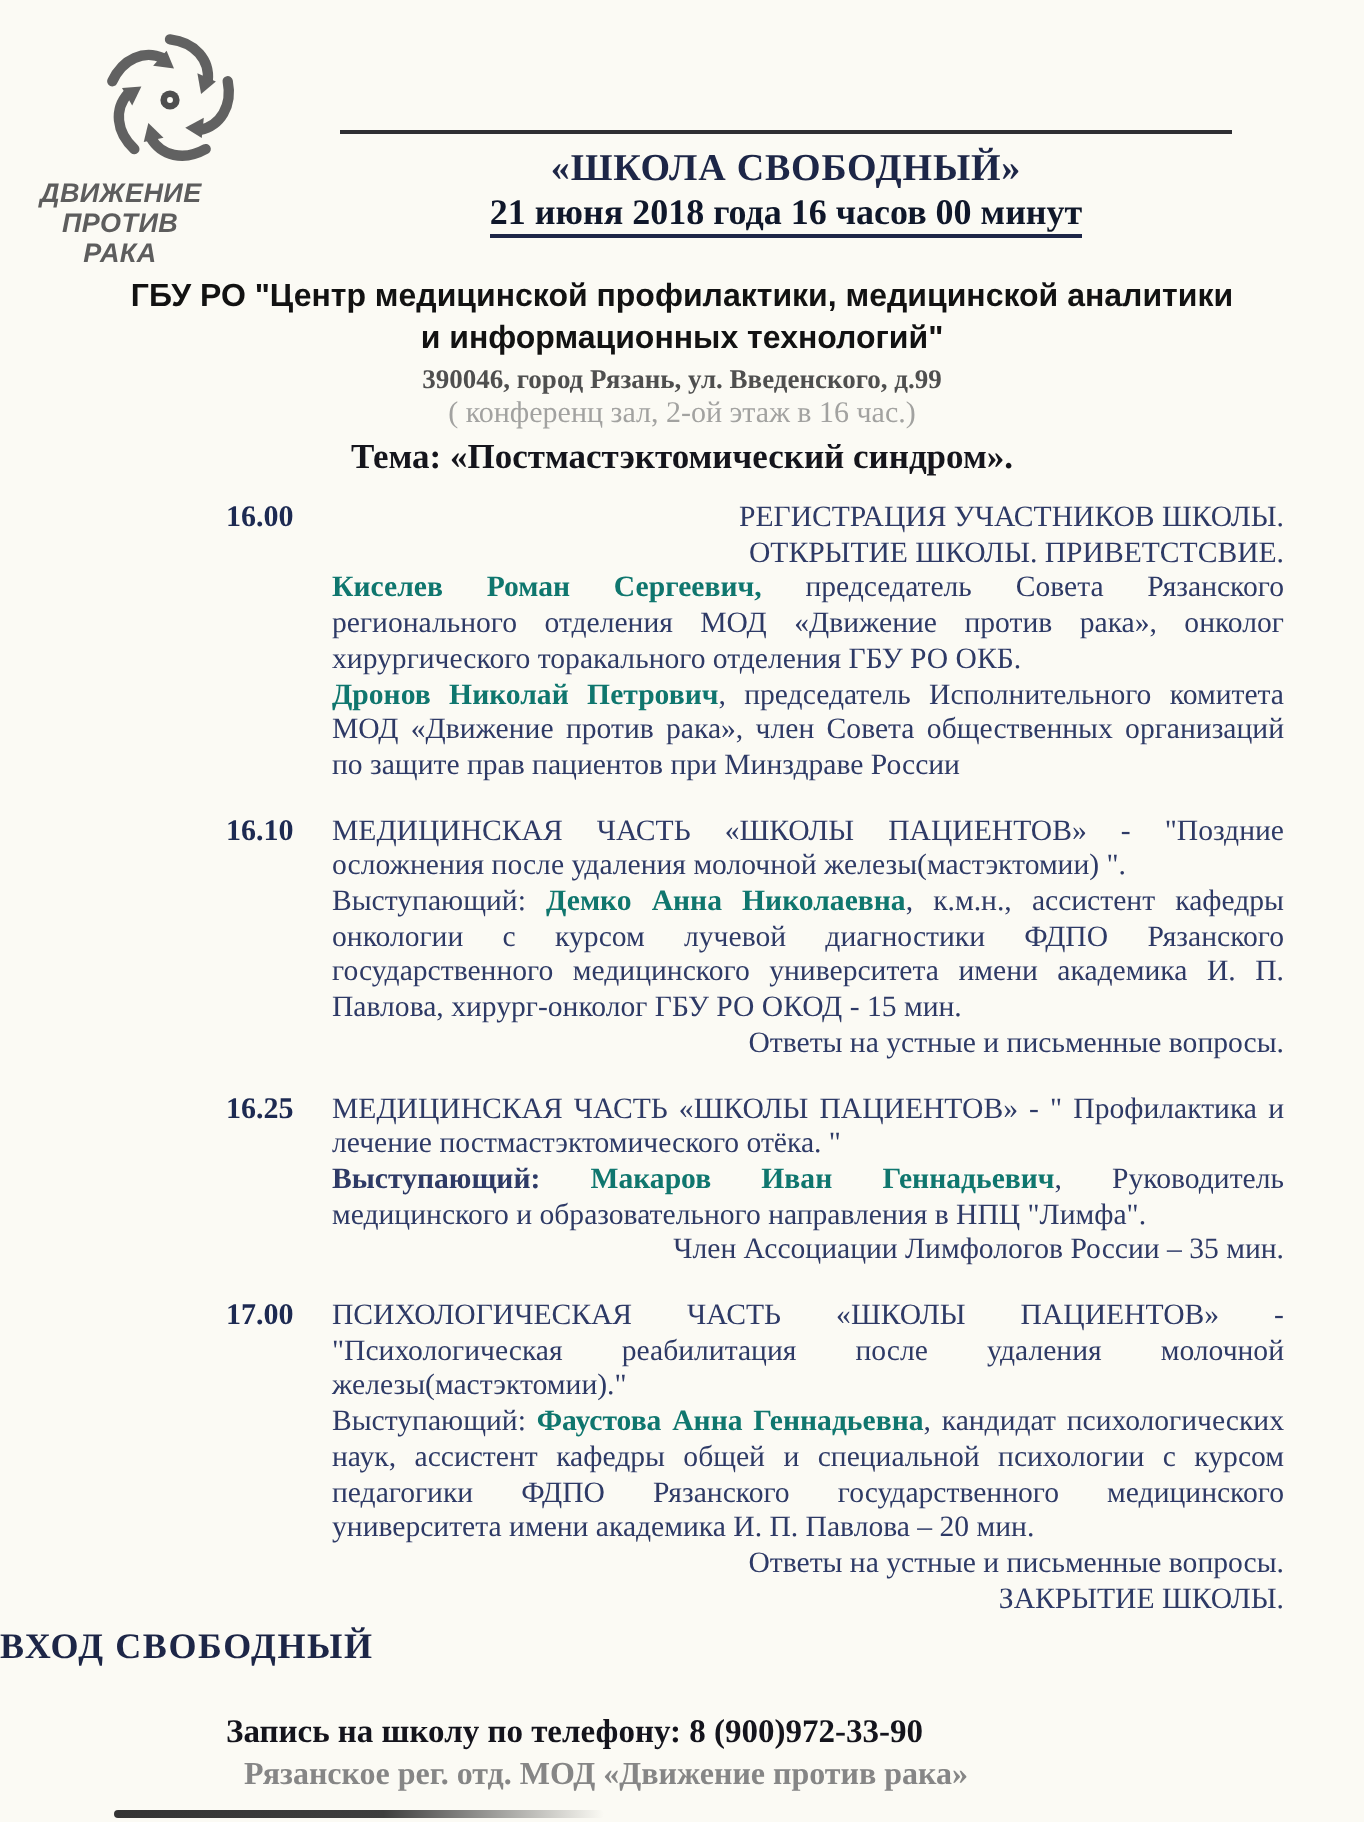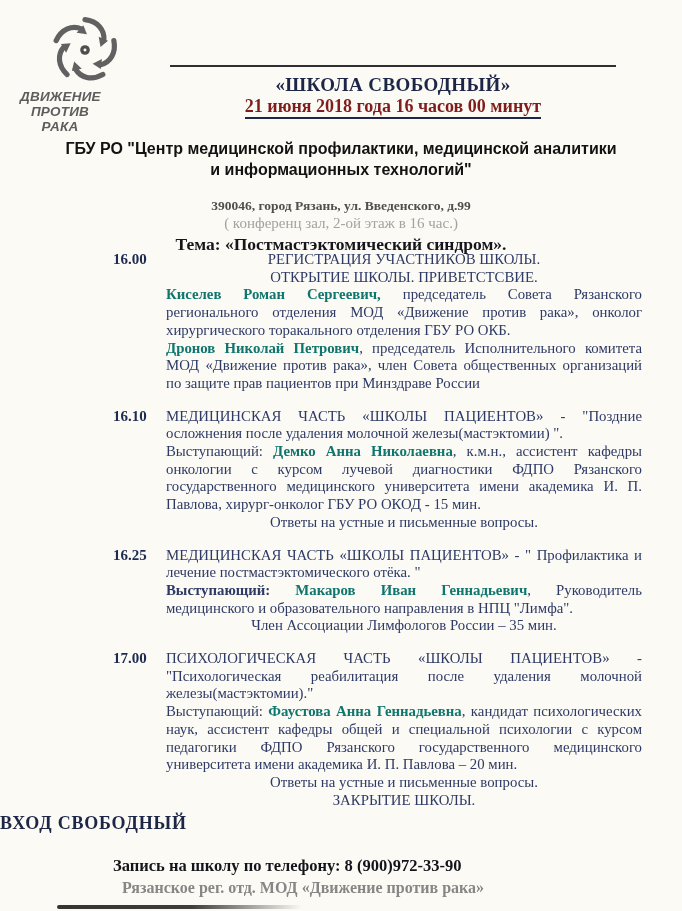--- a/index.html
+++ b/index.html
@@ -25,42 +25,42 @@
   }
   
   .header-block { position:absolute; left:170px; top:0; width:446px; text-align:center; }
   .header-rule { position:absolute; left:0; top:65px; width:446px; height:2px; background:#2f2f33; }
   .page-title {
     position:absolute; left:0; top:74px; width:446px;
     font-size:19px; font-weight:bold; color:#1d2647; letter-spacing:.4px;
   }
   .event-datetime {
     position:absolute; left:0; top:96px; width:446px;
-    font-size:18px; font-weight:bold; color:#7f1d1d;
+    font-size:18px; font-weight:bold; color:#0f172a;
   }
   .event-datetime span { border-bottom:2px solid #1d2647; padding-bottom:1px; }
   
   .org-block { position:absolute; left:0; top:138px; width:682px; text-align:center; }
   .org-name {
     font-family:"Liberation Sans", sans-serif;
     font-weight:bold; font-size:16px; line-height:21px; color:#121212;
   }
-  .org-address { margin-top:18px; font-size:13.5px; font-weight:bold; color:#4f4f4f; }
+  .org-address { margin-top:2px; font-size:13.5px; font-weight:bold; color:#4f4f4f; }
   .org-venue  { margin-top:1px; font-size:15px; color:#a2a2a0; }
   .org-topic  { margin-top:2px; font-size:17.5px; font-weight:bold; color:#15151c; }
   
   .schedule { position:absolute; left:113px; top:251px; width:529px; }
   .sched-item { display:flex; margin-bottom:15px; }
   .sched-time {
     width:53px; flex:0 0 53px;
     font-weight:bold; font-size:15px; color:#1d2a52;
   }
   .sched-body { flex:1; font-size:14.8px; line-height:17.7px; }
   .sched-body p { text-align:justify; }
-  .sched-body .single { text-align:center; }
+  .sched-body .single { text-align:right; }
   .sched-body b { color:#0f766e; }
   .sp-label-bold { font-weight:bold; }
   
   .free-entry {
     position:absolute; left:0; top:813px; width:682px; text-align:left;
     font-size:18px; font-weight:bold; color:#1d2647; letter-spacing:.8px;
   }
   .footer { position:absolute; left:113px; top:856px; width:529px; }
   .phone-line { font-size:16.5px; font-weight:bold; color:#14141c; }
   .org-line   { margin-top:3px; margin-left:9px; font-size:16px; font-weight:bold; color:#868686; }

